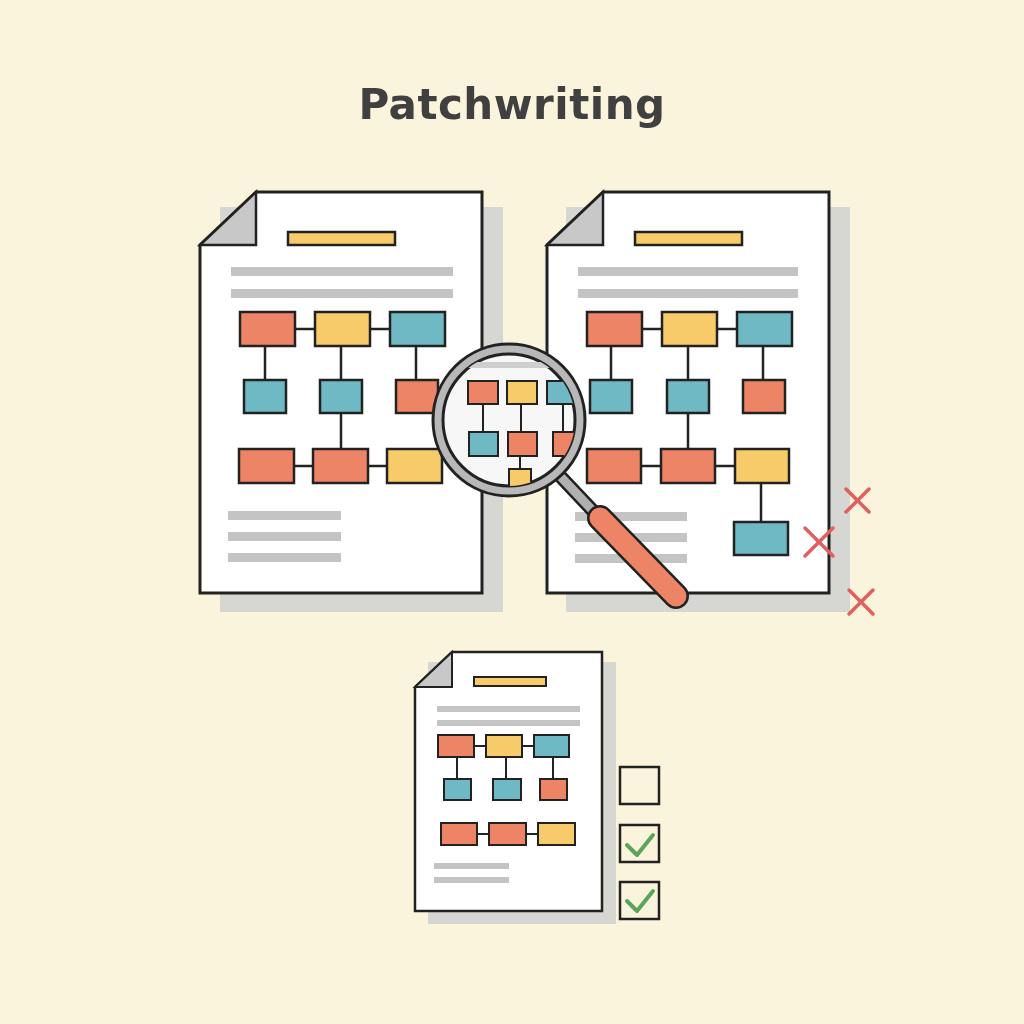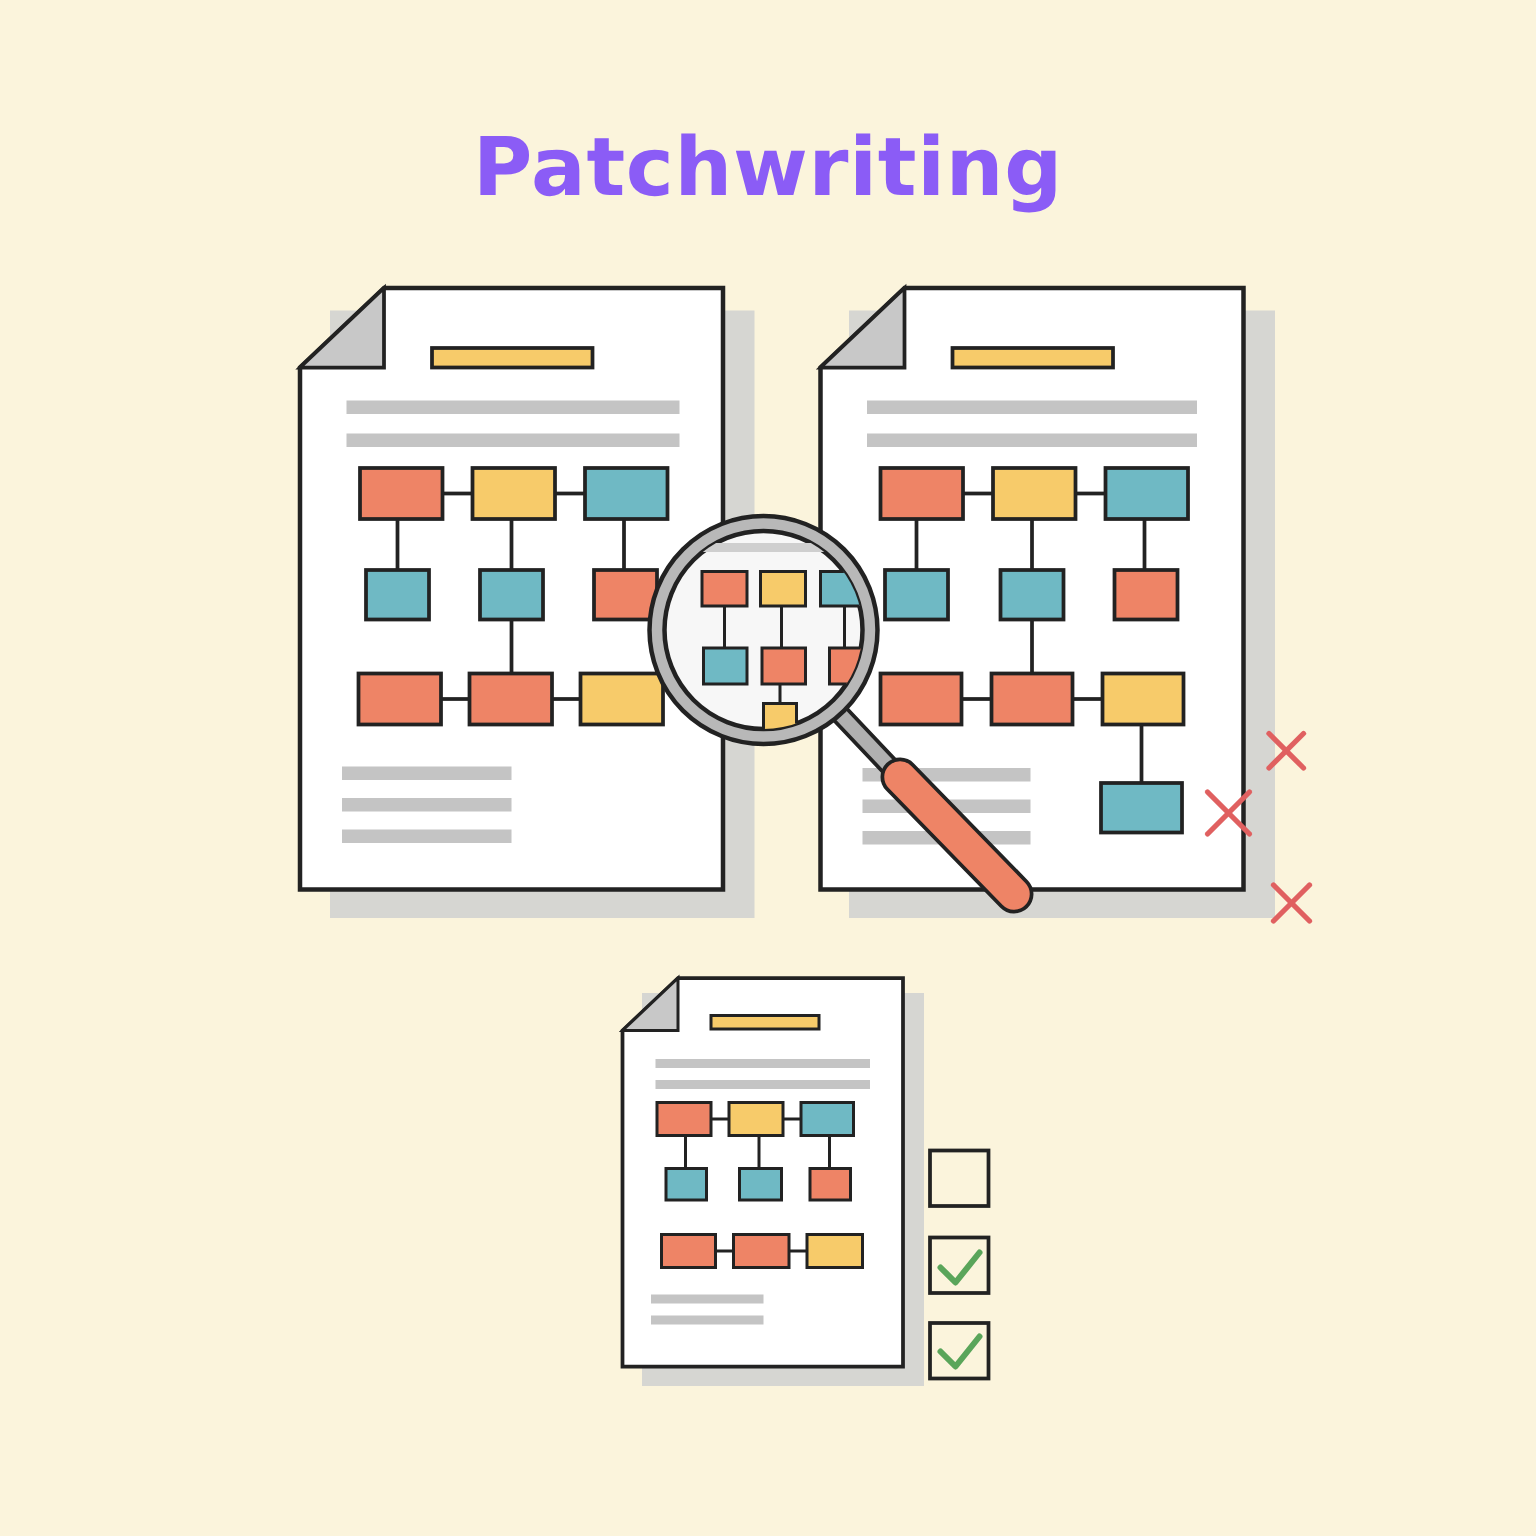--- a/index.html
+++ b/index.html
@@ -4,22 +4,22 @@
   <style>
     html, body { margin: 0; padding: 0; }
     body {
       width: 1024px; height: 1024px; overflow: hidden;
       background: #fbf4dc;
       position: relative;
       font-family: "DejaVu Sans", sans-serif;
     }
     .title {
       position: absolute; left: 0; top: 80px; width: 1024px;
-      text-align: center; font-size: 54px; font-weight: bold;
-      color: #8b5cf6; letter-spacing: 0.5px;
+      text-align: center; font-size: 42px; font-weight: bold;
+      color: #404040; letter-spacing: 0.5px;
     }
     svg.scene { position: absolute; left: 0; top: 0; }
   </style>
 </head>
 <body>
 
 <div class="title">Patchwriting</div>
 
 <svg class="scene" width="1024" height="1024" viewBox="0 0 1024 1024">
   <defs>

